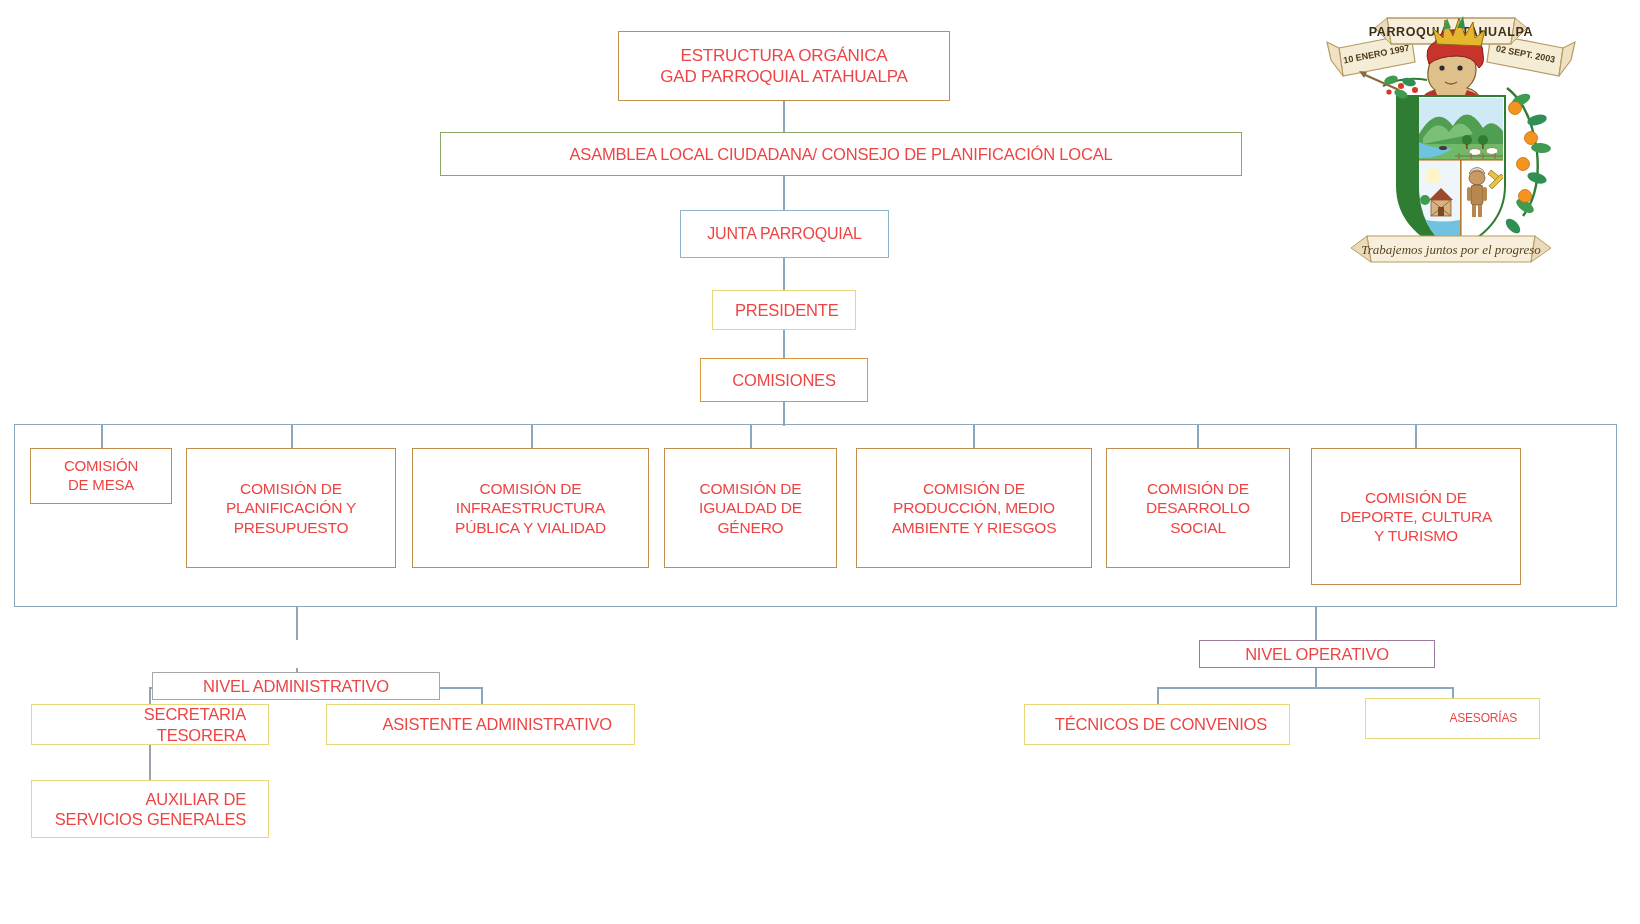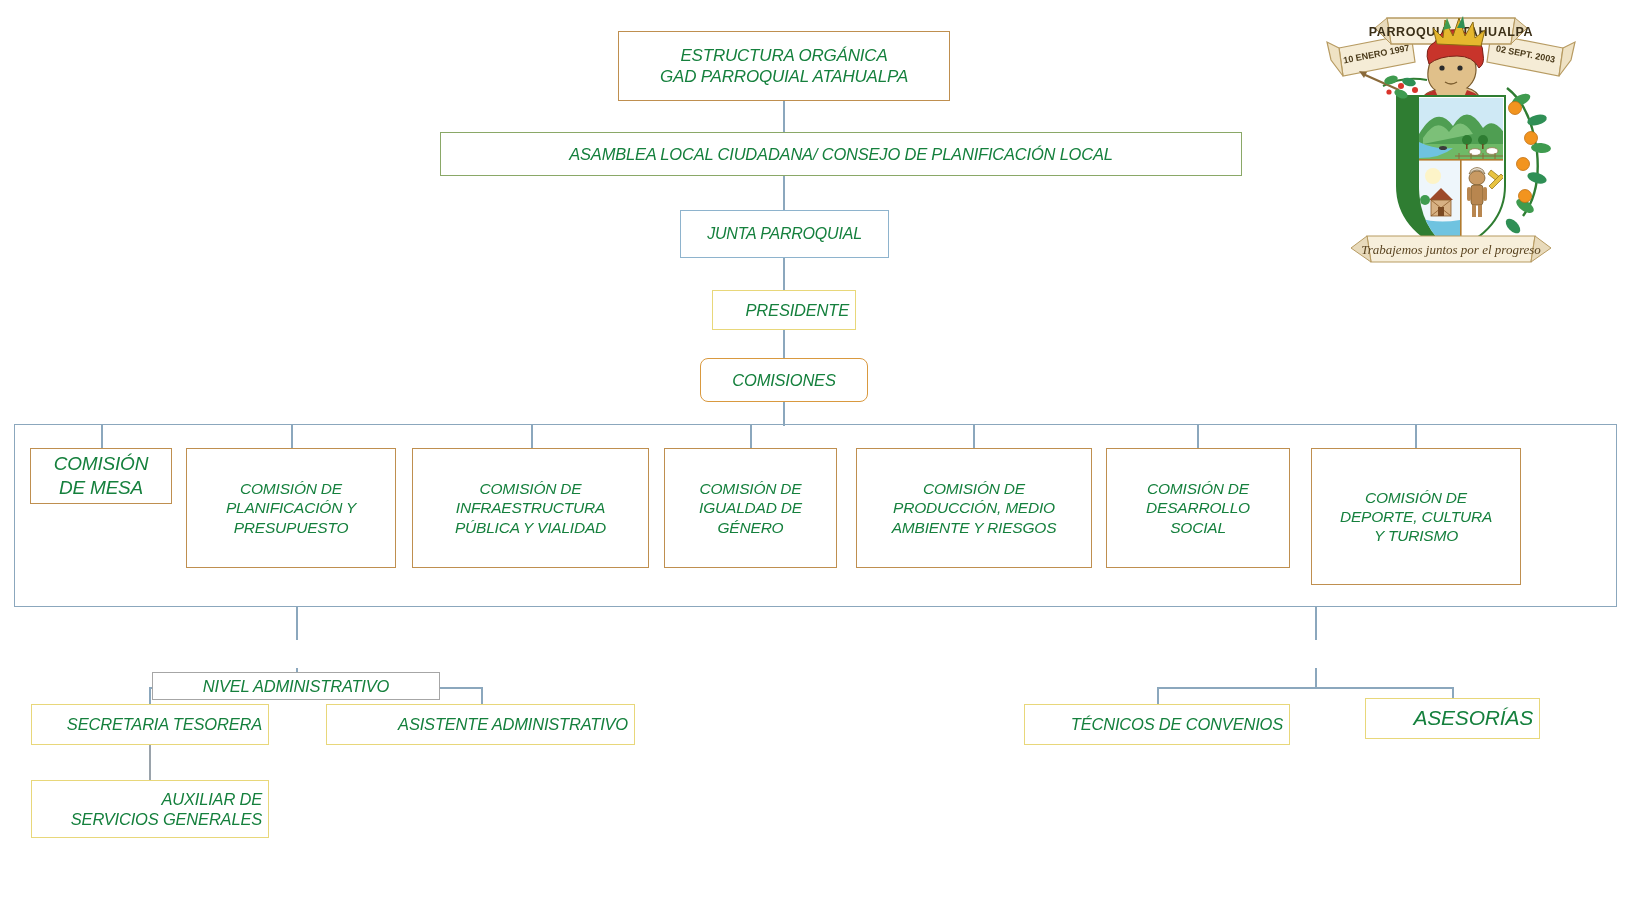--- a/index.html
+++ b/index.html
@@ -19,34 +19,33 @@
   
   .node {
     position: absolute;
     box-sizing: border-box;
     background: #ffffff;
     border: 1.6px solid #000;
     display: flex;
     align-items: center;
     justify-content: center;
     text-align: center;
-    color: #15803d;
+    color: #ef4444;
     line-height: 1.24;
     letter-spacing: -0.2px;
-    padding: 2px 6px;
-    font-style: italic;
+    padding: 2px 22px;
   }
   .node span { display: block; width: 100%; }
 
   
   .b-tan    { border-color: #bf8f4f; }
   .b-green  { border-color: #8aa867; }
   .b-blue   { border-color: #8eb3cd; }
   .b-gold   { border-color: #e8d77a; text-align: right; }
-  .b-orange { border-color: #d9993f; border-radius: 8px; }
+  .b-orange { border-color: #d9993f; }
   .b-gray   { border-color: #a6a6a6; margin-top: 32px; }
   .b-purple { border-color: #9a7b9e; }
 
   
   .conn {
     position: absolute;
     background: #8ba7bd;
   }
   .conn.v { width: 1.8px; }
   .conn.h { height: 1.8px; }
@@ -243,21 +242,21 @@
   </div>
 
   <div class="node b-gold" style="left:712px; top:290px; width:144px; height:40px; font-size:16.5px;">
     <span>PRESIDENTE</span>
   </div>
 
   <div class="node b-orange" style="left:700px; top:358px; width:168px; height:44px; font-size:16.5px;">
     <span>COMISIONES</span>
   </div>
 
-  <div class="node b-tan" style="left:30px; top:448px; width:142px; height:56px; font-size:19px;">
+  <div class="node b-tan" style="left:30px; top:448px; width:142px; height:56px; font-size:15px;">
     <span>
       <span>COMISIÓN</span>
       <span>DE MESA</span>
     </span>
   </div>
 
   <div class="node b-tan" style="left:186px; top:448px; width:210px; height:120px; font-size:15.5px;">
     <span>
       <span>COMISIÓN DE</span>
       <span>PLANIFICACIÓN Y</span>
@@ -302,37 +301,40 @@
       <span>COMISIÓN DE</span>
       <span>DEPORTE, CULTURA</span>
       <span>Y TURISMO</span>
     </span>
   </div>
 
   <div class="node b-gray" style="left:152px; top:640px; width:288px; height:28px; font-size:16.5px;">
     <span>NIVEL ADMINISTRATIVO</span>
   </div>
 
+  <div class="node b-purple" style="left:1199px; top:640px; width:236px; height:28px; font-size:16.5px;">
+    <span>NIVEL OPERATIVO</span>
+  </div>
 
   <div class="node b-gold" style="left:31px; top:704px; width:238px; height:41px; font-size:16.5px;">
     <span>SECRETARIA TESORERA</span>
   </div>
 
   <div class="node b-gold" style="left:326px; top:704px; width:309px; height:41px; font-size:16.5px;">
     <span>ASISTENTE ADMINISTRATIVO</span>
   </div>
 
   <div class="node b-gold" style="left:31px; top:780px; width:238px; height:58px; font-size:16.5px;">
     <span>
       <span>AUXILIAR DE</span>
       <span>SERVICIOS GENERALES</span>
     </span>
   </div>
 
   <div class="node b-gold" style="left:1024px; top:704px; width:266px; height:41px; font-size:16.5px;">
     <span>TÉCNICOS DE CONVENIOS</span>
   </div>
 
-  <div class="node b-gold" style="left:1365px; top:698px; width:175px; height:41px; font-size:21px;">
+  <div class="node b-gold" style="left:1365px; top:698px; width:175px; height:41px; font-size:12px;">
     <span>ASESORÍAS</span>
   </div>
 
 </div>
 
 </body></html>

